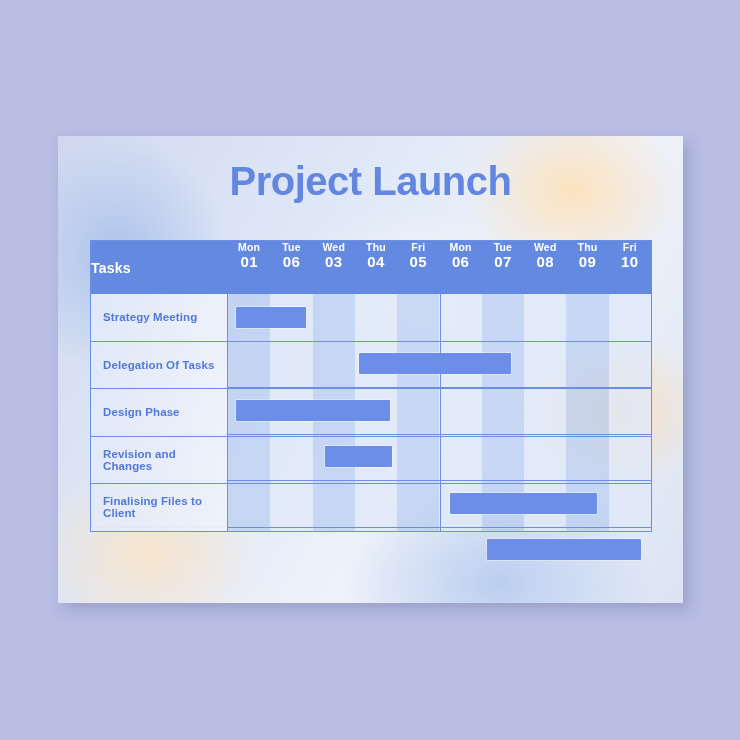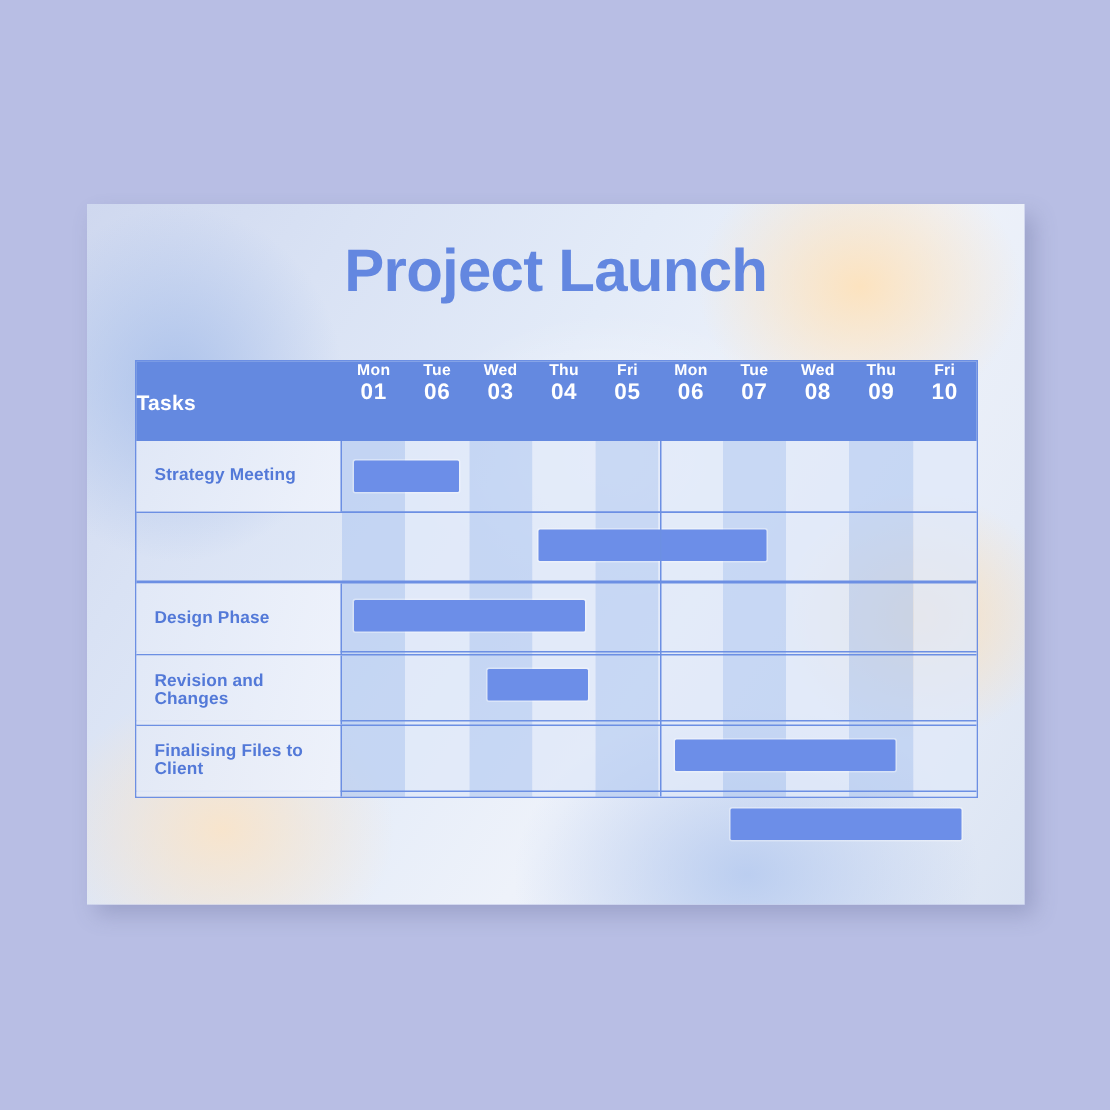--- a/index.html
+++ b/index.html
@@ -320,20 +320,21 @@
             <div class="rowline" style="top: 139.5px;"></div>
             <div class="rowline" style="top: 186px;"></div>
             <div class="rowline" style="top: 232.5px;"></div>
           </div>
         <div id="rows-host">
             <div class="grow">
               <div class="task-cell">Strategy Meeting</div>
               <div class="track"></div>
             </div>
             <div class="grow">
+              <div class="task-cell">Delegation Of Tasks</div>
               <div class="track"></div>
             </div>
             <div class="grow">
               <div class="task-cell">Design Phase</div>
               <div class="track"></div>
             </div>
             <div class="grow">
               <div class="task-cell">Revision and Changes</div>
               <div class="track"></div>
             </div>

